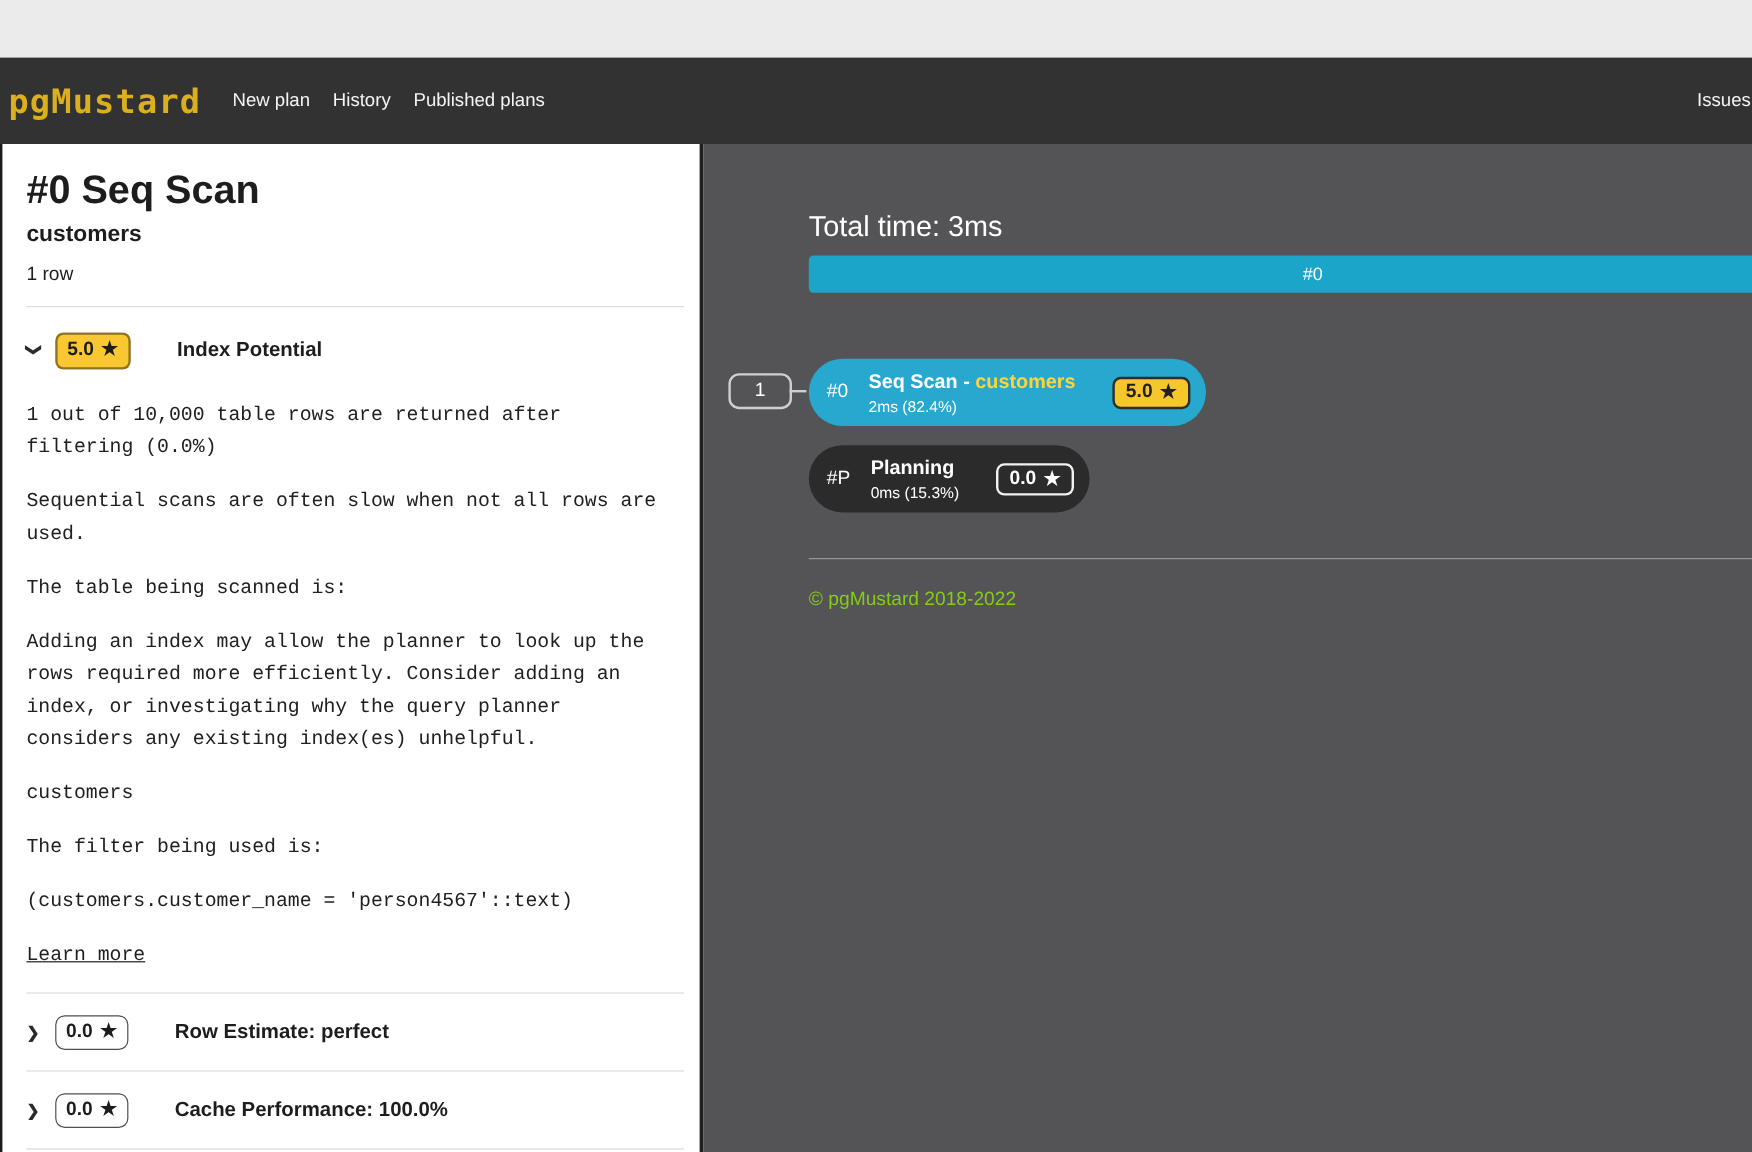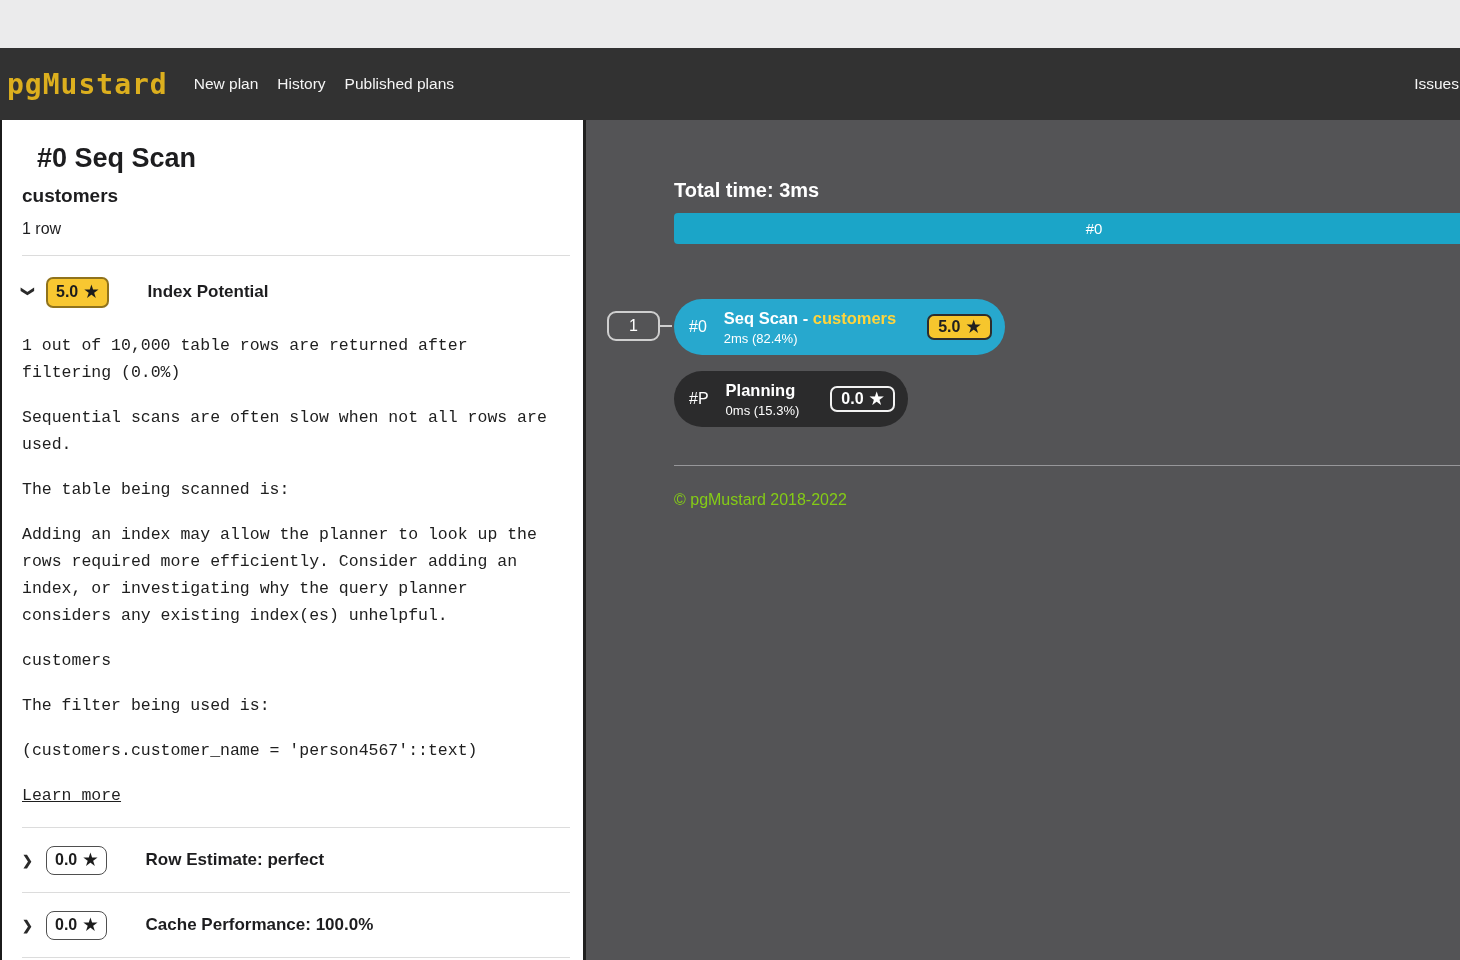--- a/index.html
+++ b/index.html
@@ -31,21 +31,21 @@
 
   
   .main { display: flex; height: 840px; }
 
   
   .left-panel {
     width: 586px; min-width: 586px; background: #ffffff;
     border-left: 2px solid #1b1b1b; border-right: 3px solid #202020;
     padding: 20px 18px 0 20px; overflow: hidden; color: #1d1d1f;
   }
-  .node-title { font-size: 27px; font-weight: 700; margin: 2px 15px 0; line-height: 32px; }
+  .node-title { font-size: 33px; font-weight: 700; margin: 2px 0 0; line-height: 32px; }
   .node-subtitle { font-size: 19px; font-weight: 700; margin: 10px 0 0; line-height: 24px; }
   .meta { font-size: 16px; line-height: 21px; margin-top: 10px; }
   .divider { border: none; border-top: 1px solid #dcdcdc; margin: 16px 0 0; width: 548px; }
   .divider.tight { margin: 0; }
 
   .tip-head { display: flex; align-items: center; gap: 11px; margin-top: 20px; height: 32px; cursor: pointer; }
   .tip-row  { display: flex; align-items: center; gap: 11px; padding: 16px 0; height: 64px; cursor: pointer; }
   .chev { color: #2a2a2a; font-size: 13px; font-weight: 700; width: 13px; display: inline-block; }
   .chev-down { transform: rotate(90deg); }
   .badge-score, .badge-zero {
@@ -59,21 +59,21 @@
 
   .tip-body p { margin: 0 0 18px; font-size: 16.5px; line-height: 27px; color: #202020; max-width: 540px; }
   .tip-body { margin-top: 24px; font-family: Liberation Mono, monospace; }
   .learn-more { display: inline-block; color: #1f1f1f; text-decoration: underline; font-size: 16.5px; line-height: 27px; margin-bottom: 18px; cursor: pointer; }
 
   
   .plan-panel {
     flex: 1; background: #545456; color: #fff;
     padding: 58px 0 0 88px; overflow: hidden; position: relative;
   }
-  .total-time { font-size: 20px; font-weight: 700; margin: 0; line-height: 24px; }
+  .total-time { font-size: 24px; font-weight: 400; margin: 0; line-height: 24px; }
   .timebar {
     margin-top: 11px; width: 840px; height: 31px;
     background: #1ba5c8; border-radius: 4px;
     display: flex; align-items: center; justify-content: center;
     font-size: 15px; color: #fff; cursor: pointer;
   }
   .nodes { margin-top: 55px; }
   .node-row { position: relative; }
   .node-row + .node-row { margin-top: 16px; }
   .node {

